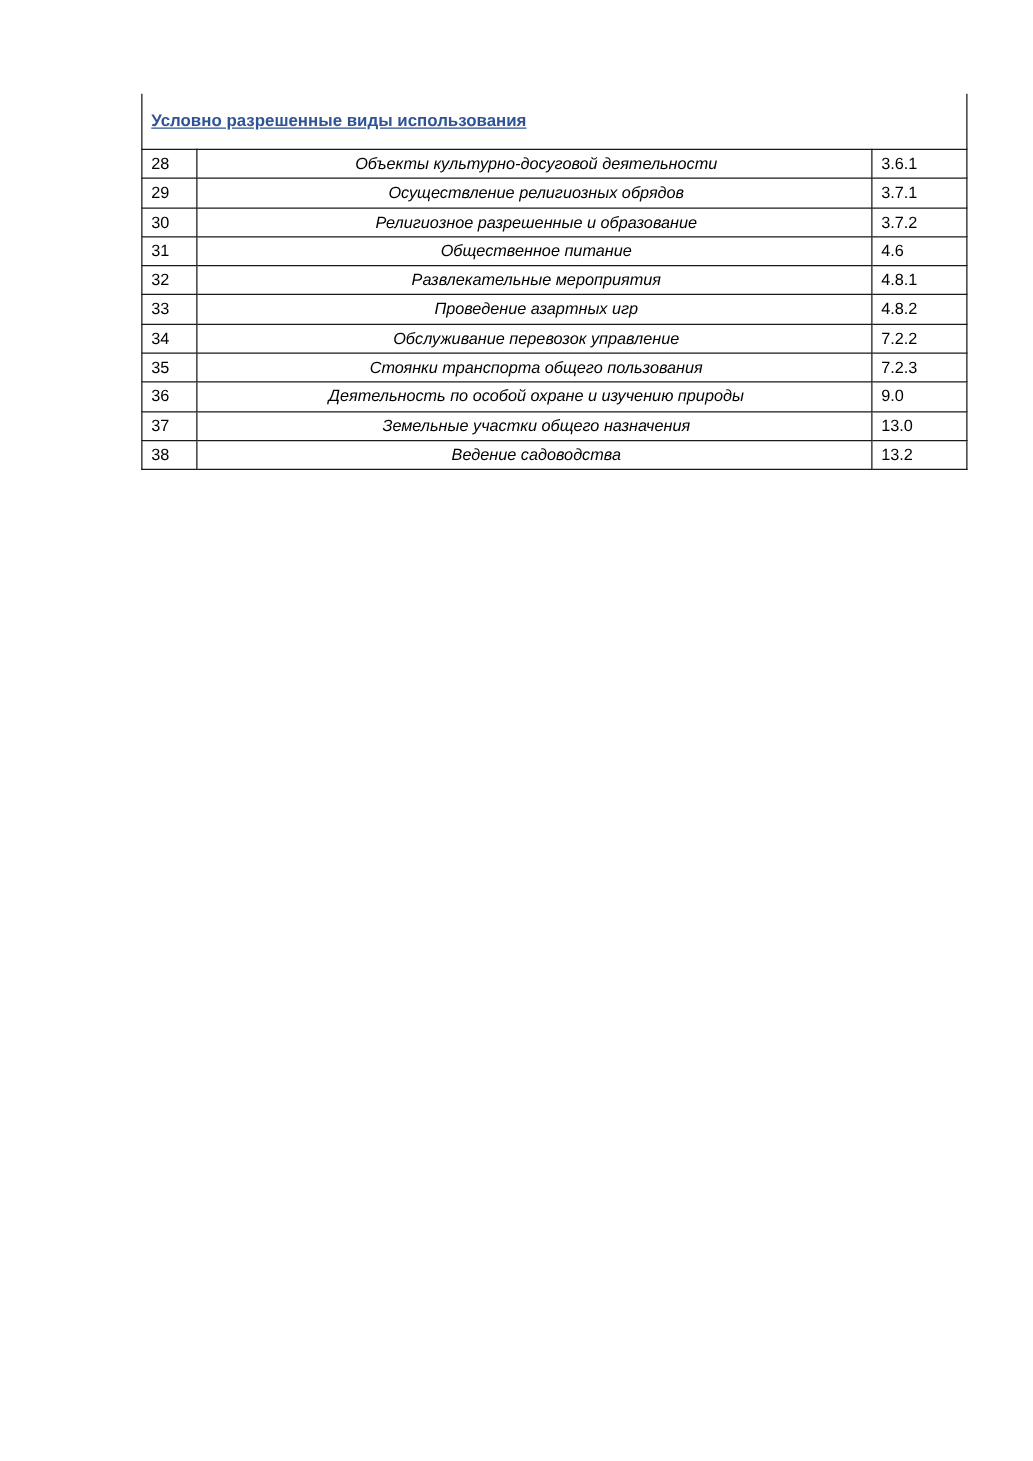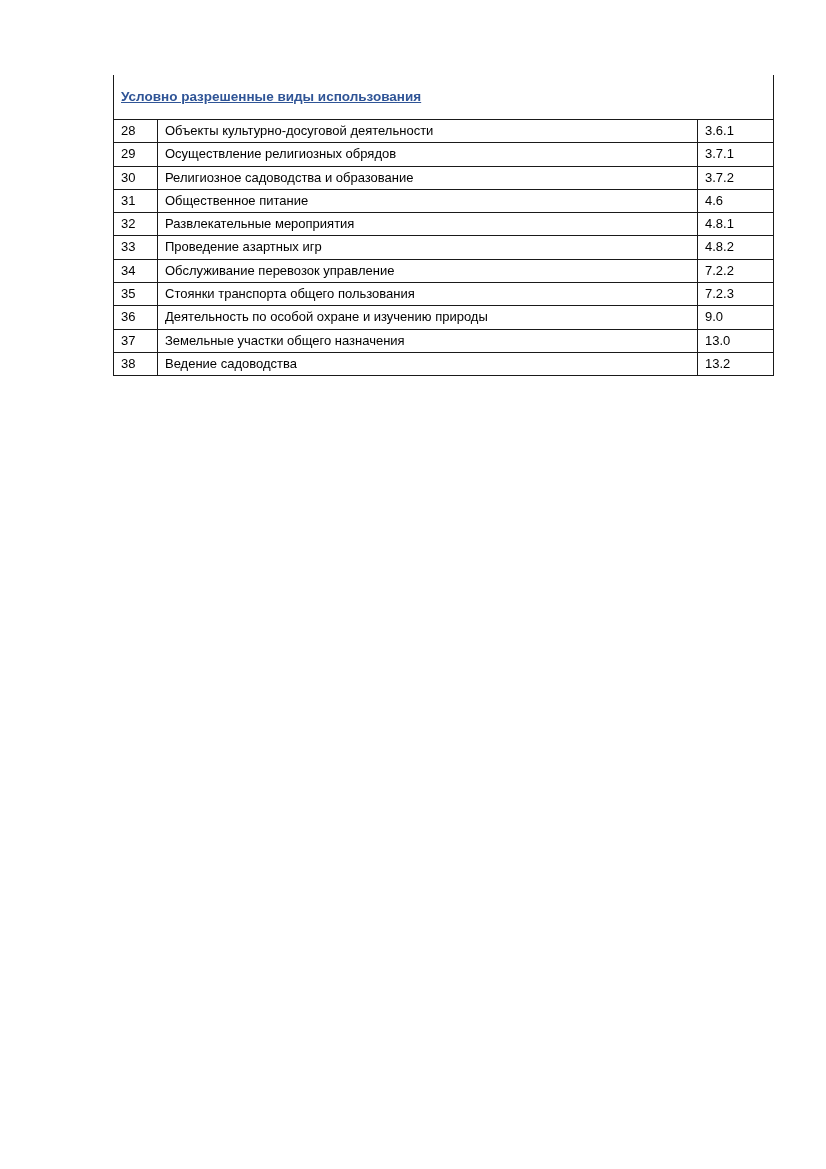--- a/index.html
+++ b/index.html
@@ -42,21 +42,21 @@
     color: #2F5496;
     padding-left: 7px;
     background: #ffffff;
     text-decoration: underline;
   }
   .data-row {
     height: 23.3px;
     margin-left: 46px;
   }
   .num-cell  { text-align: left; }
-  .name-cell { text-align: left; }
+  .name-cell { text-align: center; font-style: italic; }
   .code-cell { text-align: left; padding-left: 6px; }
 </style>
 </head>
 <body>
 
 <div class="page">
   <table class="doc-table">
     <colgroup>
       <col style="width:44px">
       <col style="width:540px">
@@ -72,21 +72,21 @@
           <td class="name-cell">Объекты культурно-досуговой деятельности</td>
           <td class="code-cell">3.6.1</td>
         </tr>
         <tr class="data-row">
           <td class="num-cell">29</td>
           <td class="name-cell">Осуществление религиозных обрядов</td>
           <td class="code-cell">3.7.1</td>
         </tr>
         <tr class="data-row">
           <td class="num-cell">30</td>
-          <td class="name-cell">Религиозное садоводства и образование</td>
+          <td class="name-cell">Религиозное разрешенные и образование</td>
           <td class="code-cell">3.7.2</td>
         </tr>
         <tr class="data-row">
           <td class="num-cell">31</td>
           <td class="name-cell">Общественное питание</td>
           <td class="code-cell">4.6</td>
         </tr>
         <tr class="data-row">
           <td class="num-cell">32</td>
           <td class="name-cell">Развлекательные мероприятия</td>

